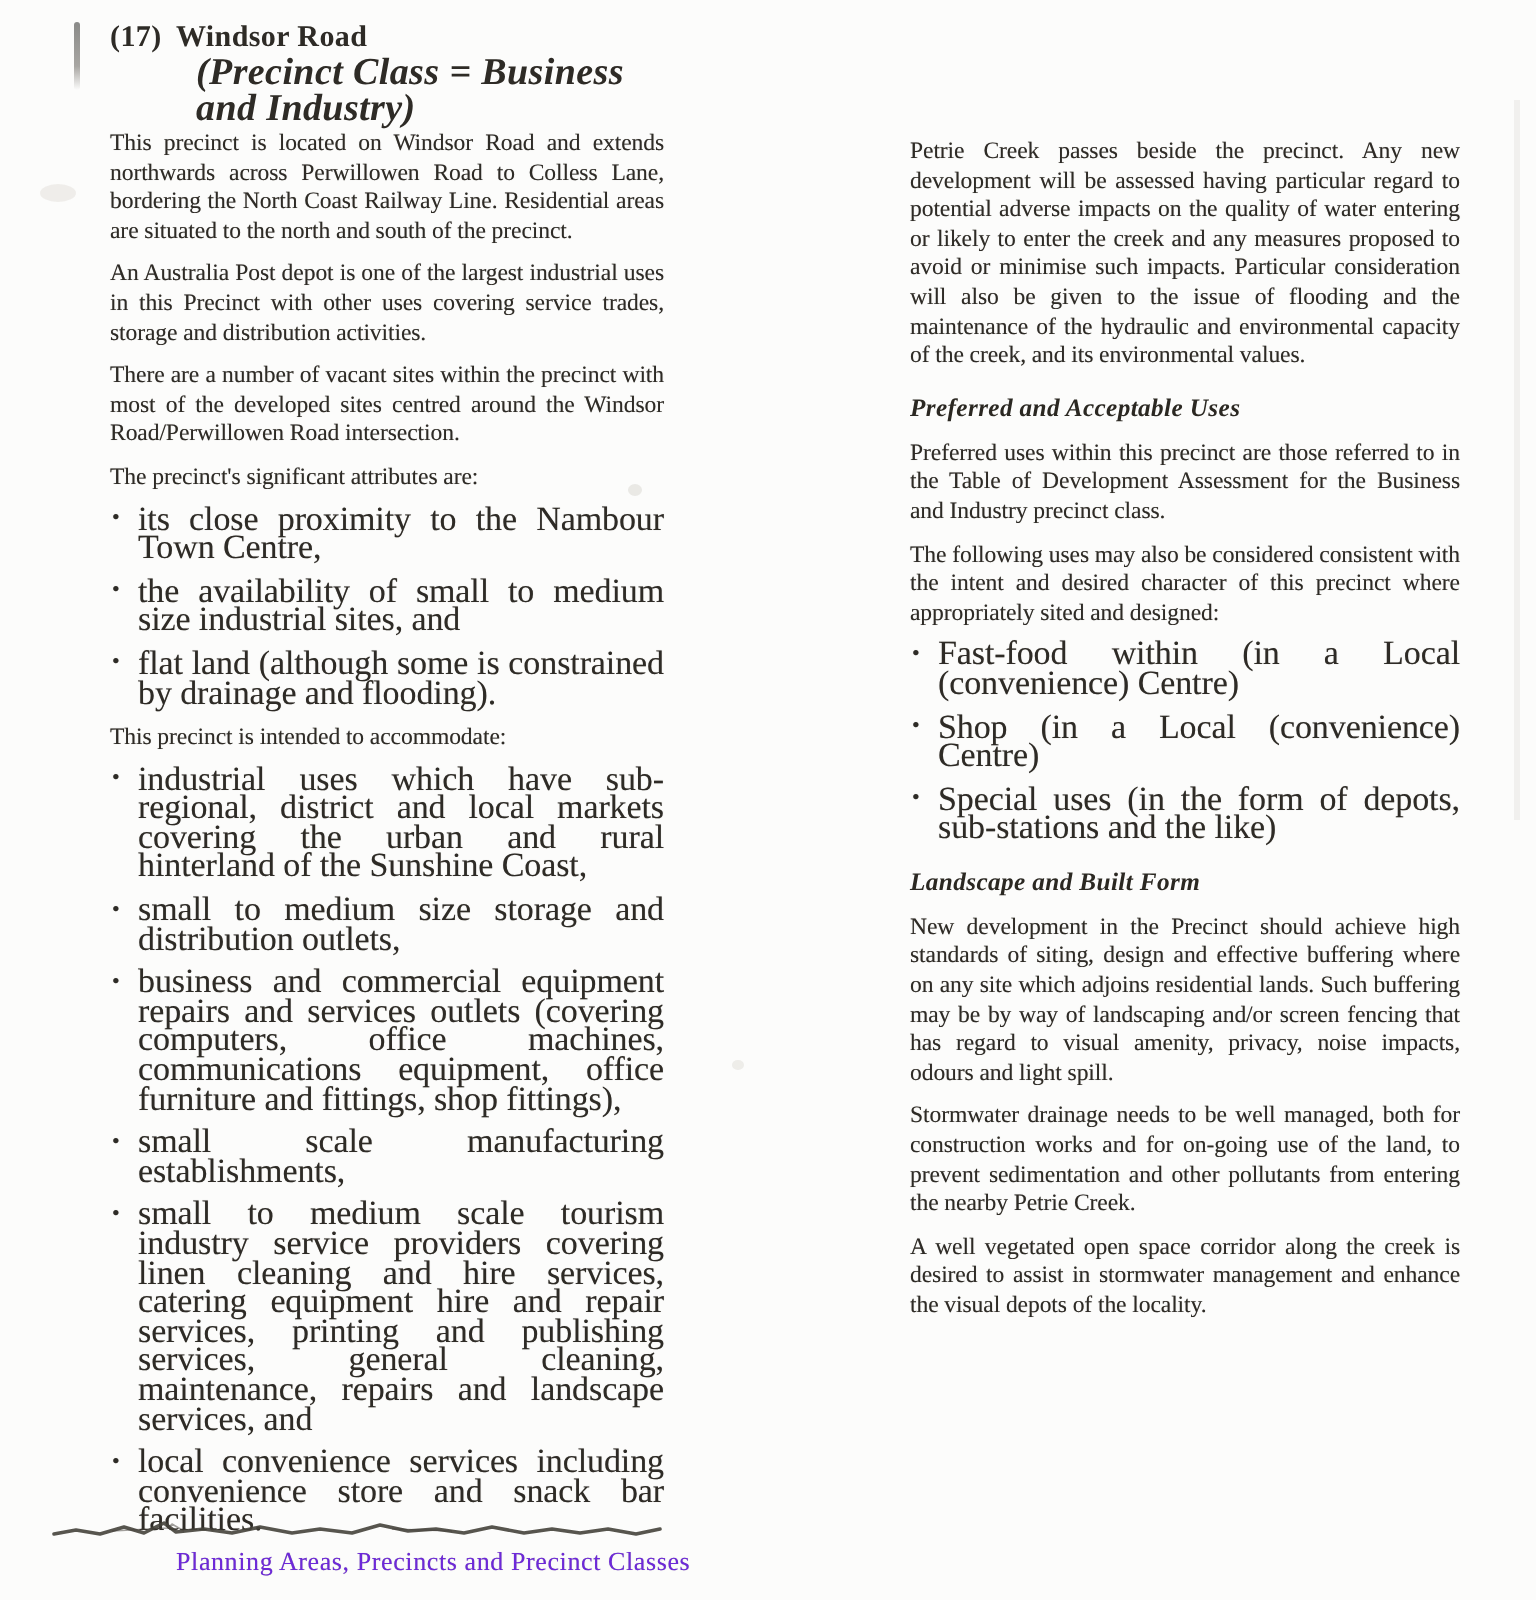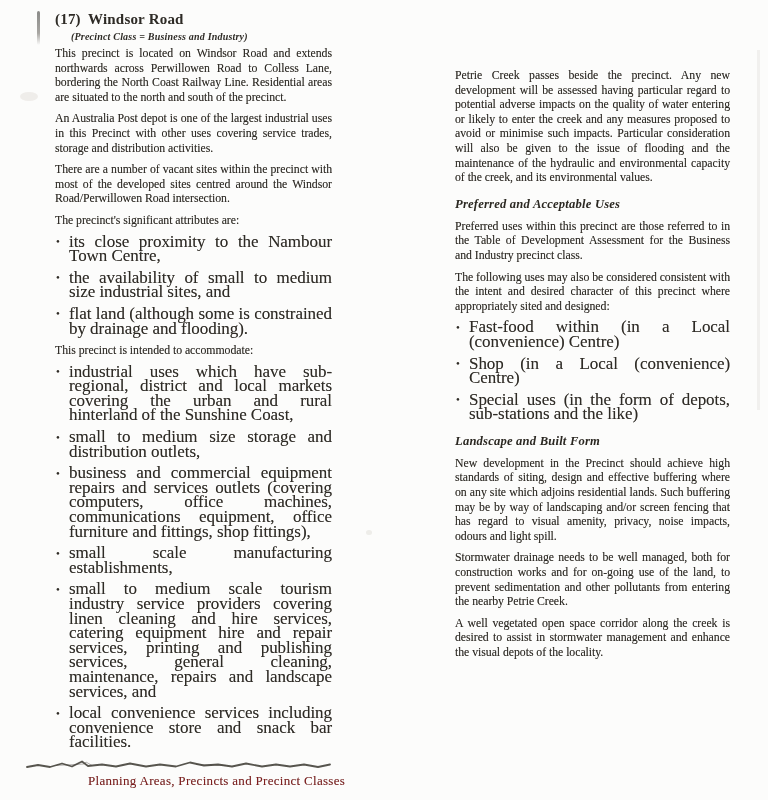--- a/index.html
+++ b/index.html
@@ -12,21 +12,21 @@
     overflow:hidden;
   }
   #page { position:relative; width:768px; height:788px; }
 
   .col { position:absolute; }
   .col-left  { left:55px;  top:10px; width:277px; }
   .col-right { left:455px; top:68px; width:275px; }
 
   .doc-title { display:flex; font-size:15px; font-weight:bold; letter-spacing:.2px; line-height:18px; }
   .doc-title .num { width:33px; flex:none; }
-  .doc-subtitle { margin-left:16px; font-size:10px; font-weight:bold; font-style:italic; line-height:18px; letter-spacing:.2px; }
+  .doc-subtitle { margin-left:43px; font-size:19px; font-weight:bold; font-style:italic; line-height:18px; letter-spacing:.2px; }
 
   .sec-heading {
     font-size:12.6px; font-weight:bold; font-style:italic;
     margin-top:11px; margin-bottom:7px; letter-spacing:.2px;
     color:#2b2822;
   }
   .col-left .first-heading { margin-top:13px; }
   .col-right .sec-heading { margin-top:12px; }
 
   p.body-text {
@@ -46,21 +46,21 @@
     text-shadow:0 0 .35px rgba(66,62,54,.45);
   }
   ul.bullets li::before {
     content:"•"; position:absolute; left:1px; top:-0.5px;
     font-size:11px; color:#2e2b26;
   }
 
   .footer-rule { position:absolute; left:26px; top:758px; width:306px; height:14px; }
   .footer-text {
     position:absolute; left:88px; top:773px;
-    font-size:13px; letter-spacing:.3px; color:#7f1d1d;
+    font-size:13px; letter-spacing:.3px; color:#6d28d9;
     text-shadow:0 0 .35px rgba(66,62,54,.4);
   }
 
   
   .pen-mark {
     position:absolute; left:37px; top:11px; width:2.5px; height:34px;
     background:linear-gradient(#8a8a88, #a8a6a2 65%, rgba(200,198,194,0));
     border-radius:2px;
   }
   .smudge { position:absolute; border-radius:50%; pointer-events:none; }

